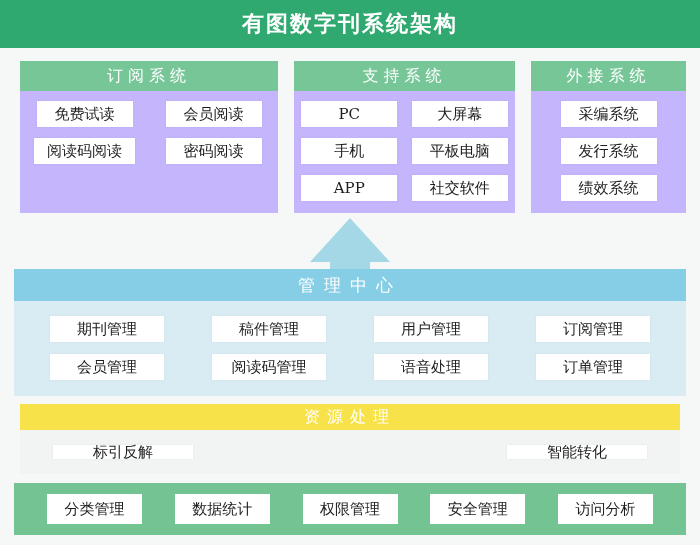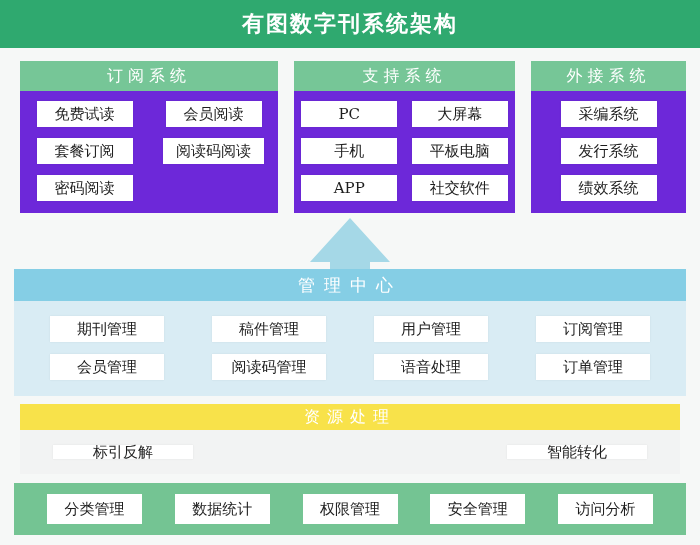--- a/index.html
+++ b/index.html
@@ -17,21 +17,21 @@
     display:flex;align-items:center;justify-content:center;
   }
   .title-bar .t{
     color:#fff;font-size:22px;font-weight:bold;letter-spacing:2px;
   }
   
   .columns{
     margin:13px 14px 0 20px;
     display:flex;justify-content:space-between;
   }
-  .panel{background:#6d28d9;height:152px;}
+  .panel{background:#c4b5fd;height:152px;}
   .panel.c1{width:258px;}
   .panel.c2{width:221px;}
   .panel.c3{width:155px;}
   .panel-header{
     height:30px;background:#76c697;
     display:flex;align-items:center;justify-content:center;
     color:#fff;font-size:16px;letter-spacing:5px;
   }
   .panel-body{
     display:grid;
@@ -114,21 +114,20 @@
     <span class="t">有图数字刊系统架构</span>
   </div>
 
   <div class="columns">
 
     <div class="panel c1">
       <div class="panel-header">订阅系统</div>
       <div class="panel-body two">
         <span class="ibox">免费试读</span>
         <span class="ibox">会员阅读</span>
-        <span class="ibox">套餐订阅</span>
         <span class="ibox">阅读码阅读</span>
         <span class="ibox">密码阅读</span>
       </div>
     </div>
 
     <div class="panel c2">
       <div class="panel-header">支持系统</div>
       <div class="panel-body two">
         <span class="ibox">PC</span>
         <span class="ibox">大屏幕</span>

